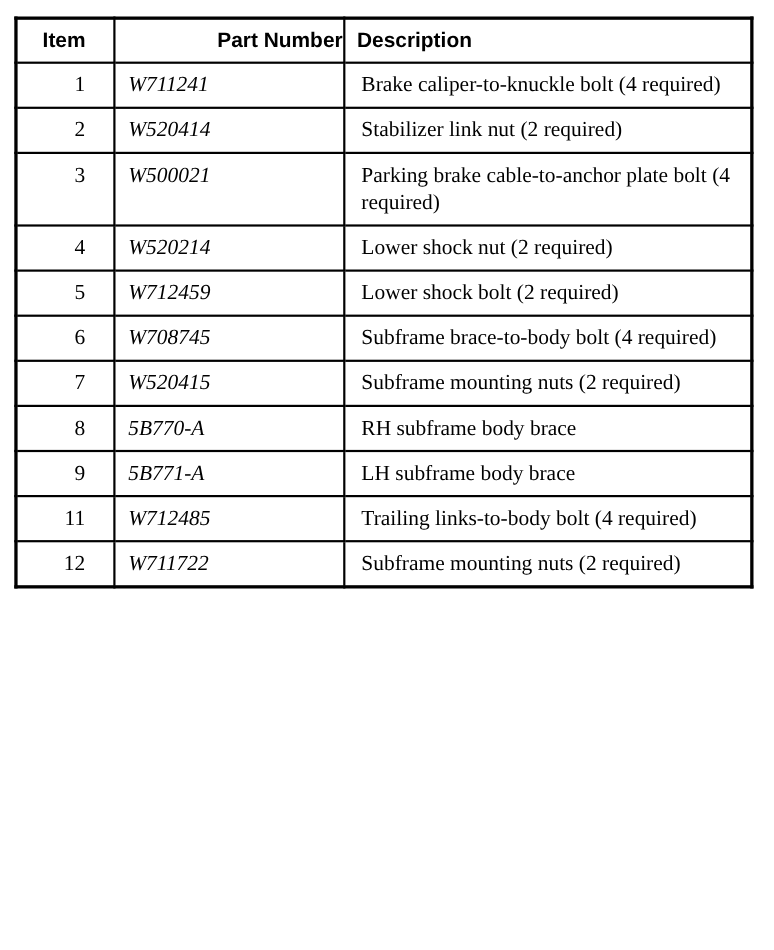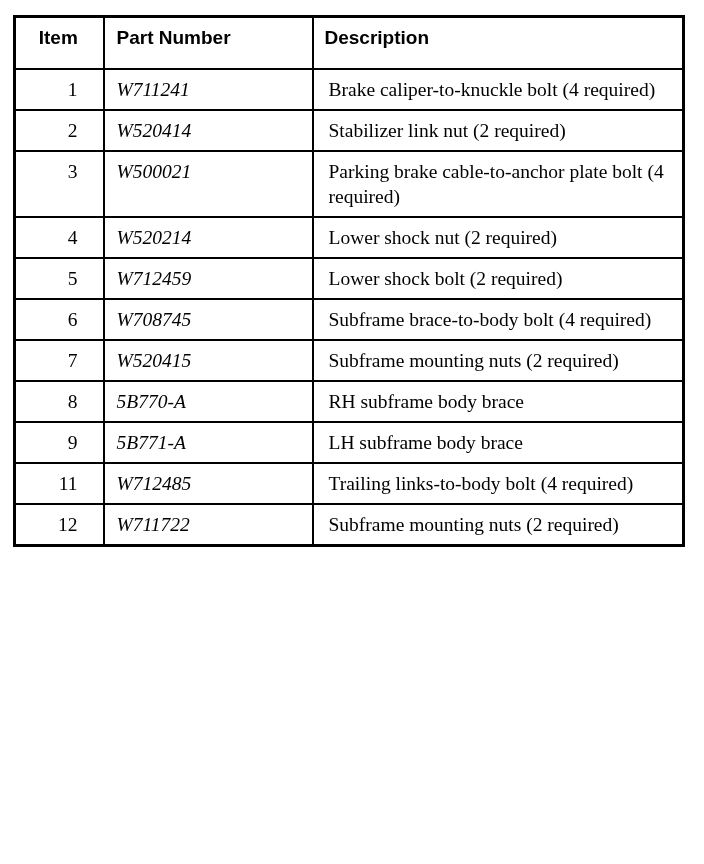--- a/index.html
+++ b/index.html
@@ -45,31 +45,31 @@
     color: #000000;
     background: #ffffff;
   }
 
   
   thead th {
     font-family: "Liberation Sans", sans-serif;
     font-weight: bold;
     font-size: 19px;
     line-height: 21px;
-    padding: 9px 0 20px 0;
+    padding: 9px 0 8px 0;
     vertical-align: middle;
     white-space: nowrap;
   }
   th.h-item {
     text-align: center;
     padding-left: 0;
     padding-right: 2px;
   }
   th.h-part {
-    text-align: left;
+    text-align: right;
     padding-left: 12px;
   }
   th.h-desc {
     text-align: left;
     padding-left: 11px;
   }
 
   
   tbody td {
     font-family: "Liberation Serif", serif;

